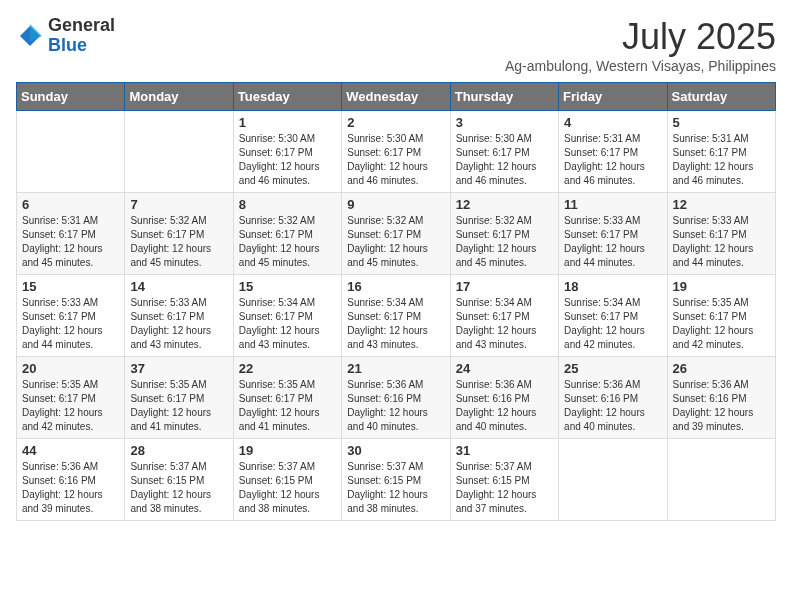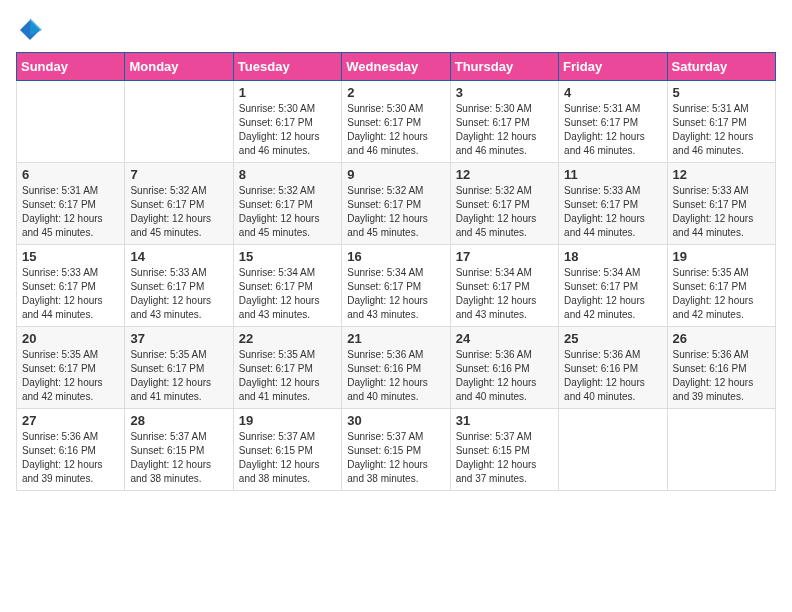--- a/index.html
+++ b/index.html
@@ -48,21 +48,21 @@
     .location-title {
       font-size: 14px;
       color: #555;
     }
     .calendar-table {
       width: 100%;
       border-collapse: collapse;
       border: 1px solid #ccc;
     }
     .calendar-table th {
-      background-color: #ec4899;
+      background-color: #737373;
       color: #fff;
       font-size: 13px;
       font-weight: bold;
       padding: 6px 4px;
       text-align: left;
       border: 1px solid #1a5fa0;
     }
     .calendar-table td {
       vertical-align: top;
       padding: 4px 5px;
@@ -93,20 +93,32 @@
   </style>
 </head>
 <body>
 
 <div class="header-area">
   <div class="logo">
     <svg class="logo-icon" viewBox="0 0 28 28">
       <polygon points="14,4 24,14 14,24 4,14" fill="#2176c7"></polygon>
       <polygon points="14,2 26,14 14,20" fill="#1a9ad7" opacity="0.7"></polygon>
     </svg>
+    <div>
+      <div>
+        <span class="logo-text-general">General</span>
+      </div>
+      <div>
+        <span class="logo-text-blue">Blue</span>
+      </div>
+    </div>
+  </div>
+  <div class="title-area">
+    <div class="month-title">July 2025</div>
+    <div class="location-title">Ag-ambulong, Western Visayas, Philippines</div>
   </div>
 </div>
 
 <table class="calendar-table">
   <thead>
     <tr>
     <th>Sunday</th>
         <th>Monday</th>
         <th>Tuesday</th>
         <th>Wednesday</th>
@@ -277,21 +289,21 @@
         </td>
         <td>
           <span class="day-number">26</span>
           <div class="day-info">Sunrise: 5:36 AM
 Sunset: 6:16 PM
 Daylight: 12 hours and 39 minutes.</div>
         </td>
       </tr>
       <tr>
         <td>
-          <span class="day-number">27</span>
+          <span class="day-number">44</span>
           <div class="day-info">Sunrise: 5:36 AM
 Sunset: 6:16 PM
 Daylight: 12 hours and 39 minutes.</div>
         </td>
         <td>
           <span class="day-number">28</span>
           <div class="day-info">Sunrise: 5:37 AM
 Sunset: 6:15 PM
 Daylight: 12 hours and 38 minutes.</div>
         </td>

